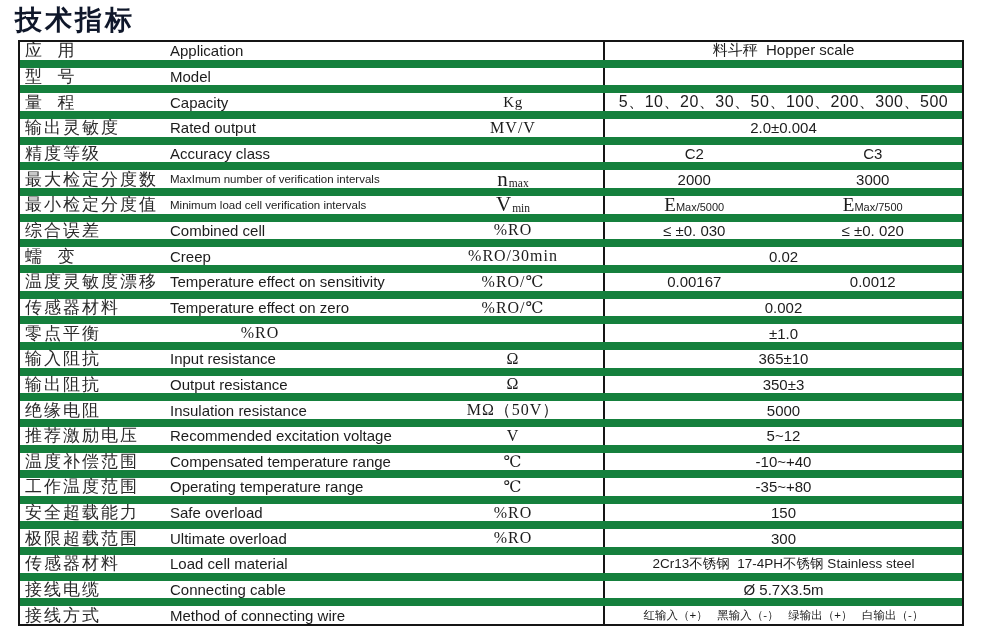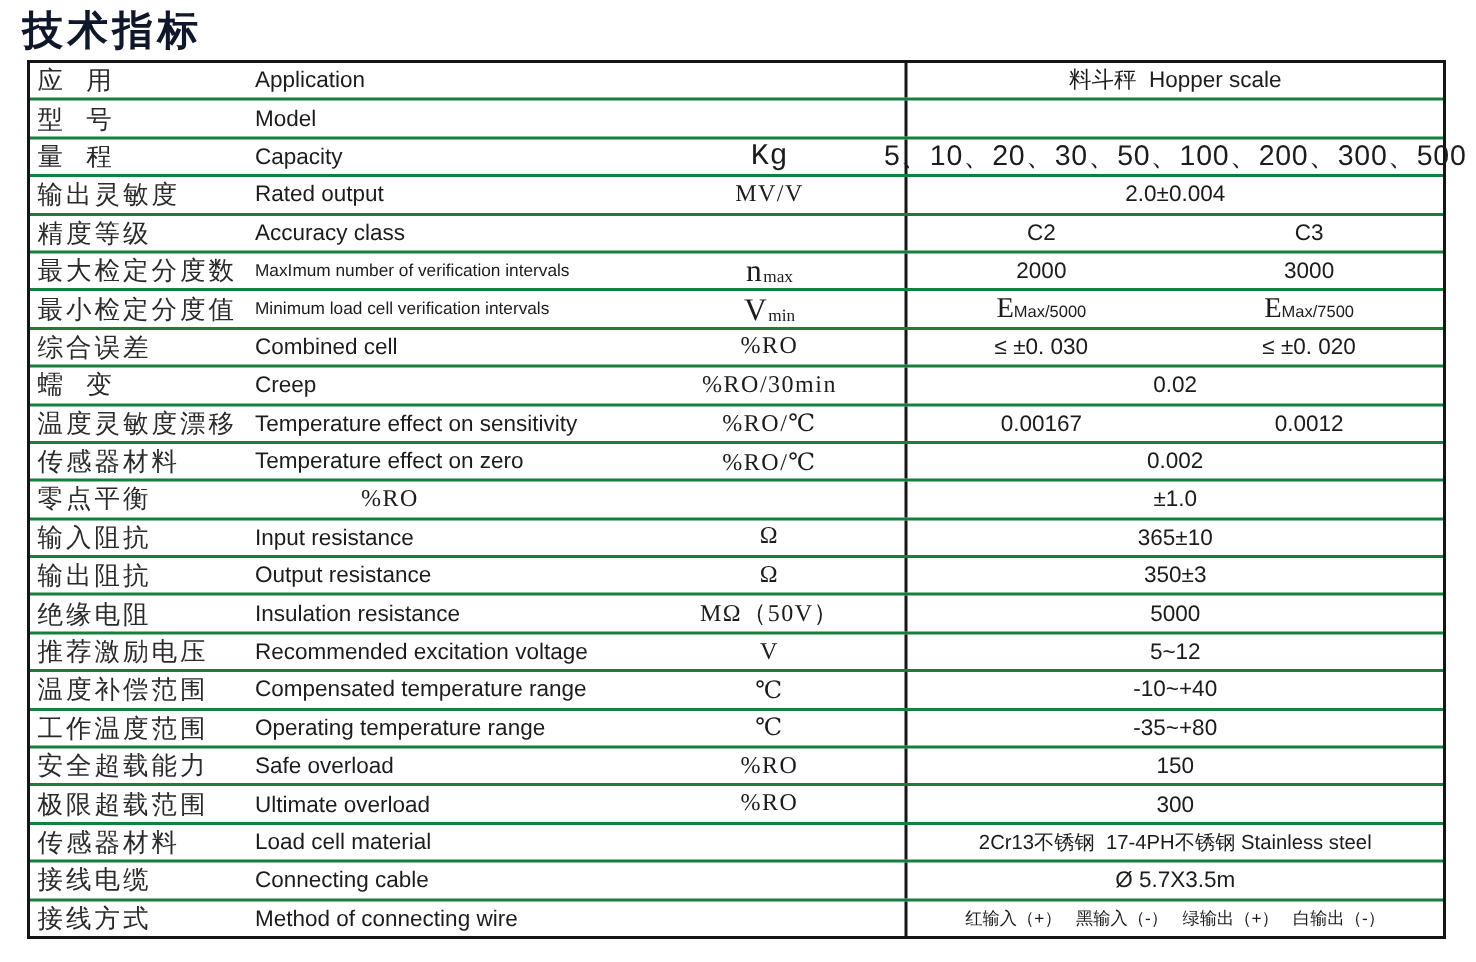--- a/index.html
+++ b/index.html
@@ -11,50 +11,50 @@
   .page-title{
     position:absolute;left:15px;top:2px;
     font-size:27px;font-weight:bold;letter-spacing:3px;color:#0f172a;
     font-family:"Liberation Sans",sans-serif;
   }
   .spec-table{
     position:absolute;left:18px;top:40px;width:946px;height:586px;
     border:2px solid #151515;box-sizing:border-box;
     display:flex;flex-direction:column;background:#fff;
   }
-  .row{flex:1;display:flex;border-bottom:2px solid #15803d;min-height:0;}
+  .row{flex:1;display:flex;border-bottom:8px solid #15803d;min-height:0;}
   .row:last-child{border-bottom:none;}
   .cell-left{
     width:585px;box-sizing:border-box;border-right:2px solid #151515;
     display:flex;align-items:center;min-width:0;
   }
   .zh{
     width:150px;box-sizing:border-box;padding-left:5px;
     font-size:17px;letter-spacing:2px;white-space:pre;color:#2a2a2a;
     flex:none;
   }
   .en{flex:1;font-size:15px;white-space:nowrap;color:#1c1c1c;min-width:0;}
   .en.small{font-size:11.5px;}
   .unit{
     width:180px;flex:none;text-align:center;
     font-family:"Liberation Serif","DejaVu Serif",serif;
     font-size:16px;letter-spacing:1px;white-space:nowrap;color:#1c1c1c;
   }
-  .unit.sans{font-family:Liberation Mono, monospace;font-size:20px;letter-spacing:0.5px;}
+  .unit.sans{font-family:Liberation Serif, serif;font-size:15px;letter-spacing:0.5px;}
   .unit .u-main{font-size:21px;}
   .unit .u-sub{font-size:11.5px;letter-spacing:0;position:relative;top:1px;}
   .cell-value{
     flex:1;display:flex;align-items:center;justify-content:center;
     font-size:15px;min-width:0;
   }
   .val{white-space:pre;text-align:center;}
   .half{width:50%;text-align:center;white-space:pre;}
   .e-main{font-family:"Liberation Serif","DejaVu Serif",serif;font-size:19px;}
   .e-sub{font-size:11px;}
-  .row:nth-child(3) .val{font-size:19px;letter-spacing:0.5px;}
+  .row:nth-child(3) .val{font-size:16px;letter-spacing:0.5px;}
   .row:nth-child(21) .val{font-size:13.5px;}
   .row:nth-child(23) .val{font-size:11.5px;}
 </style>
 </head>
 <body>
 
 <div class="page-title">技术指标</div>
 
 <div class="spec-table">
     <div class="row">

